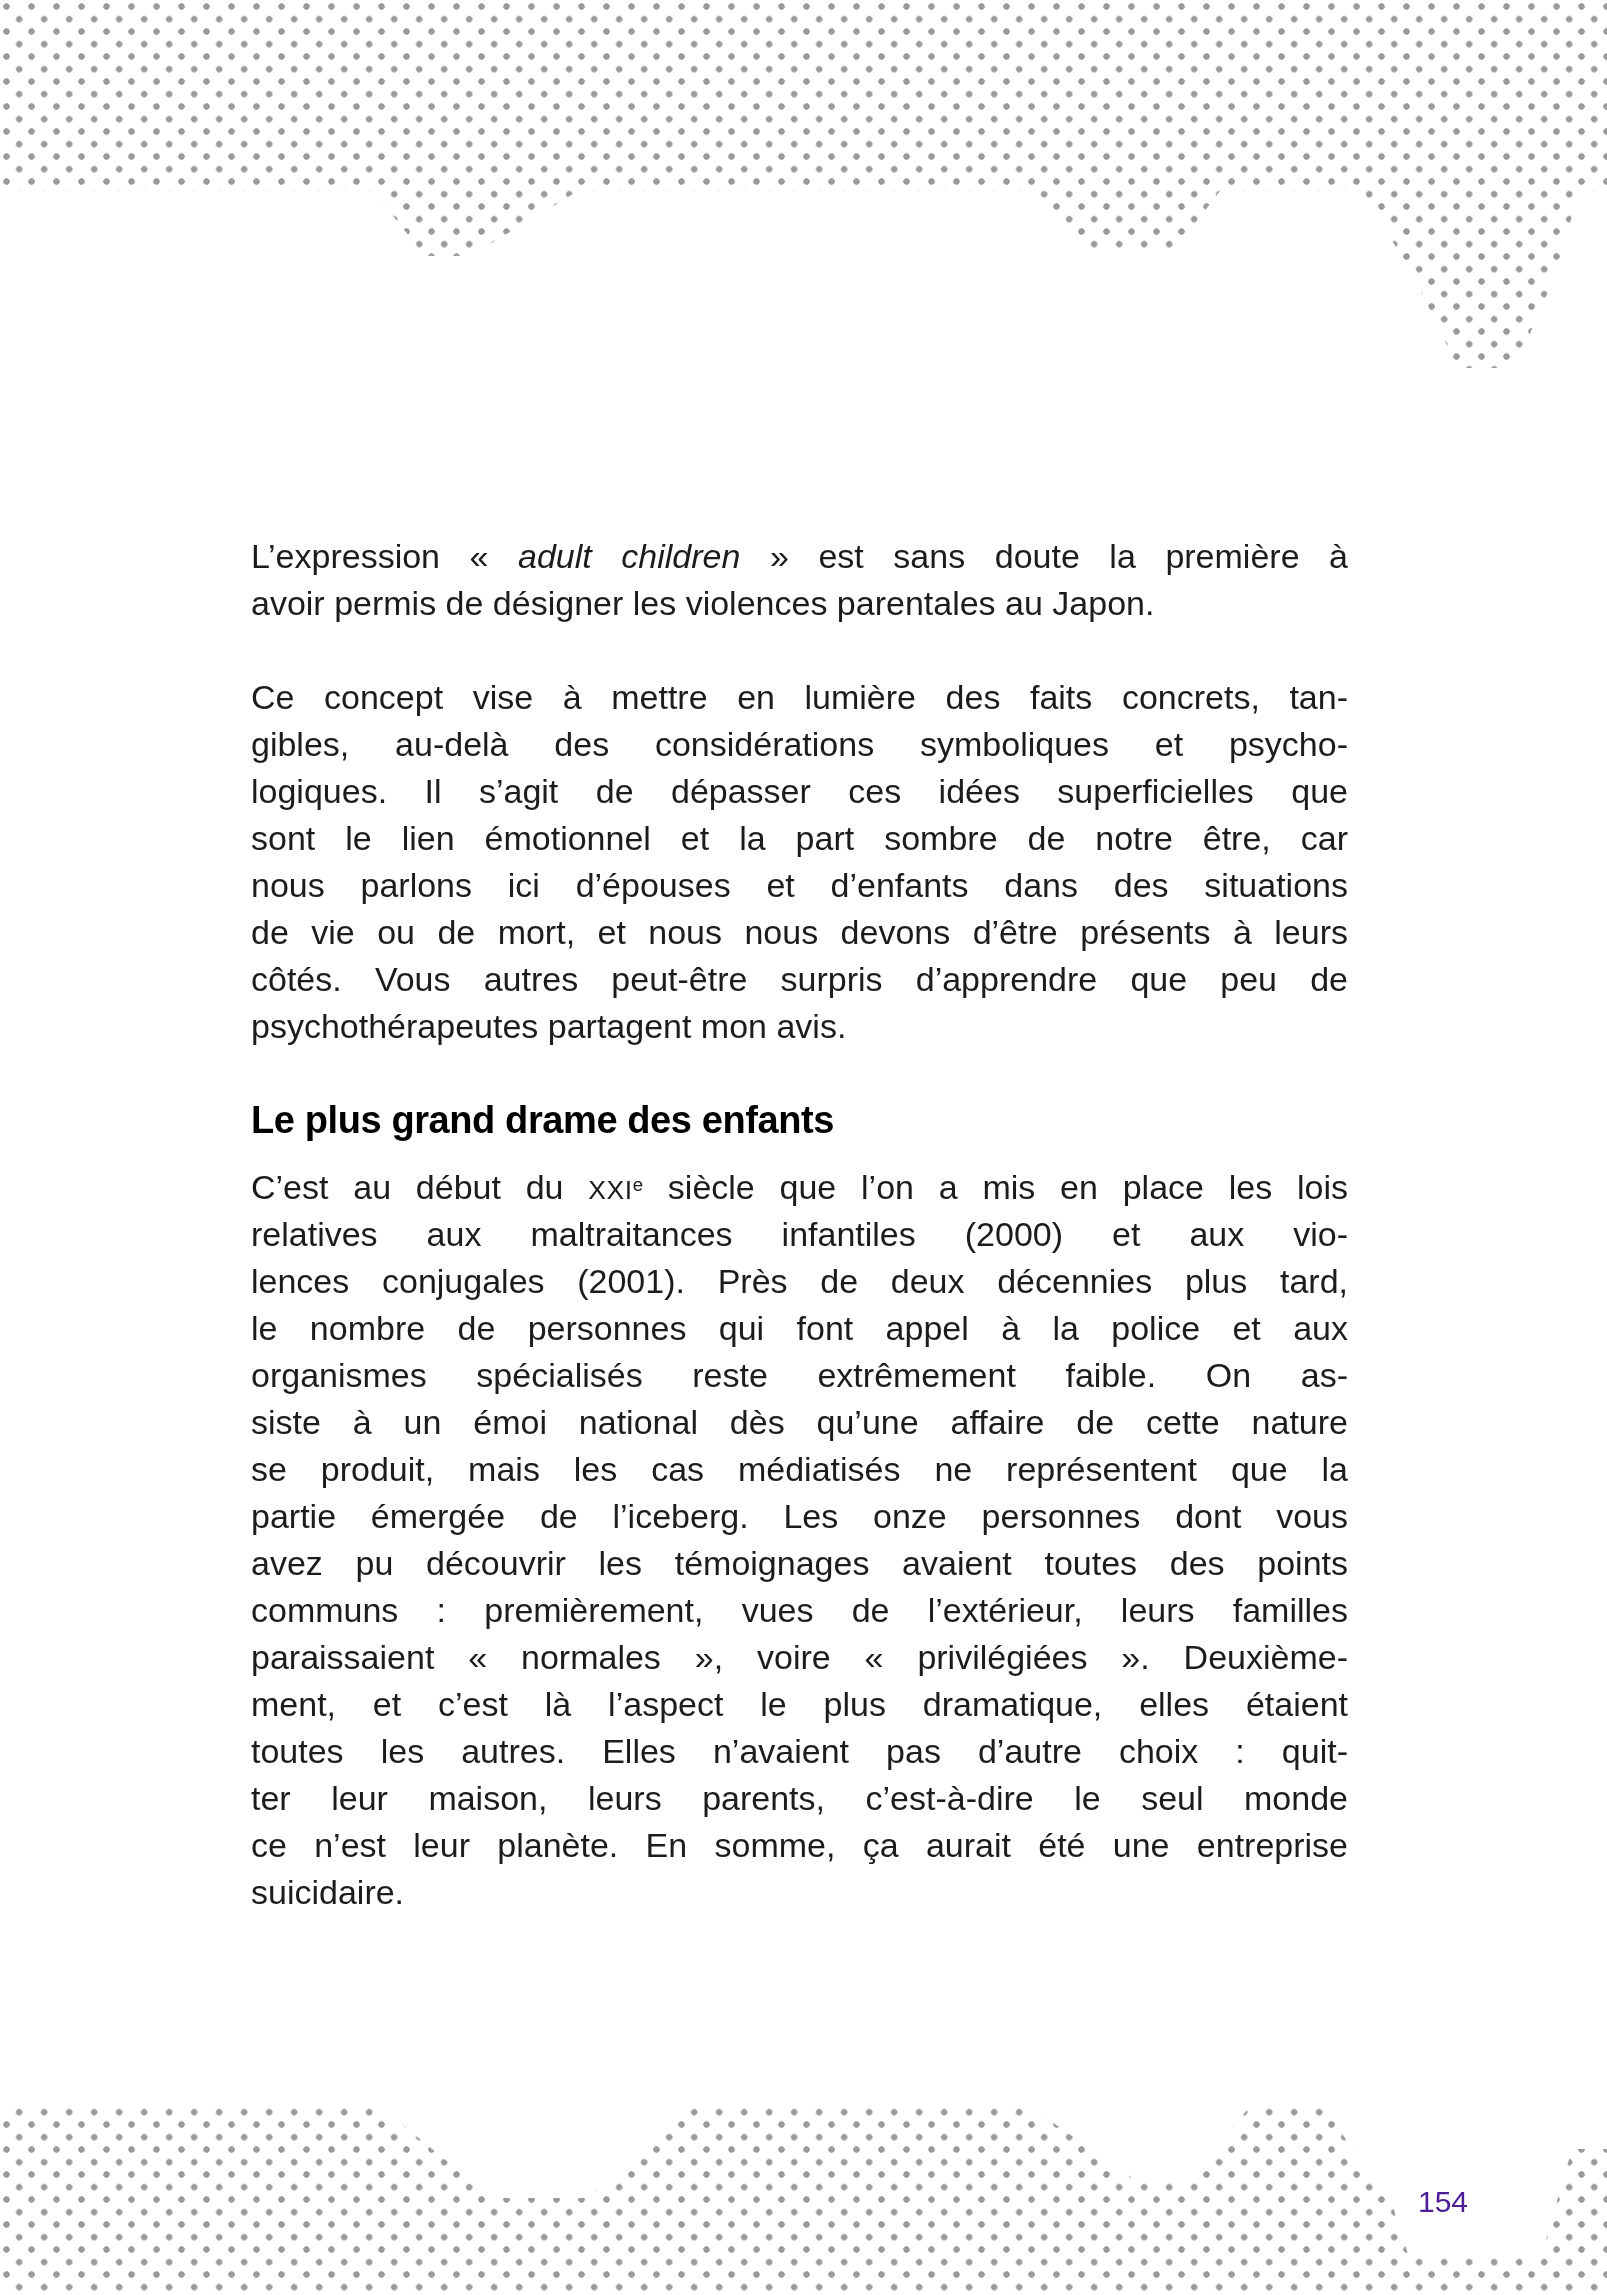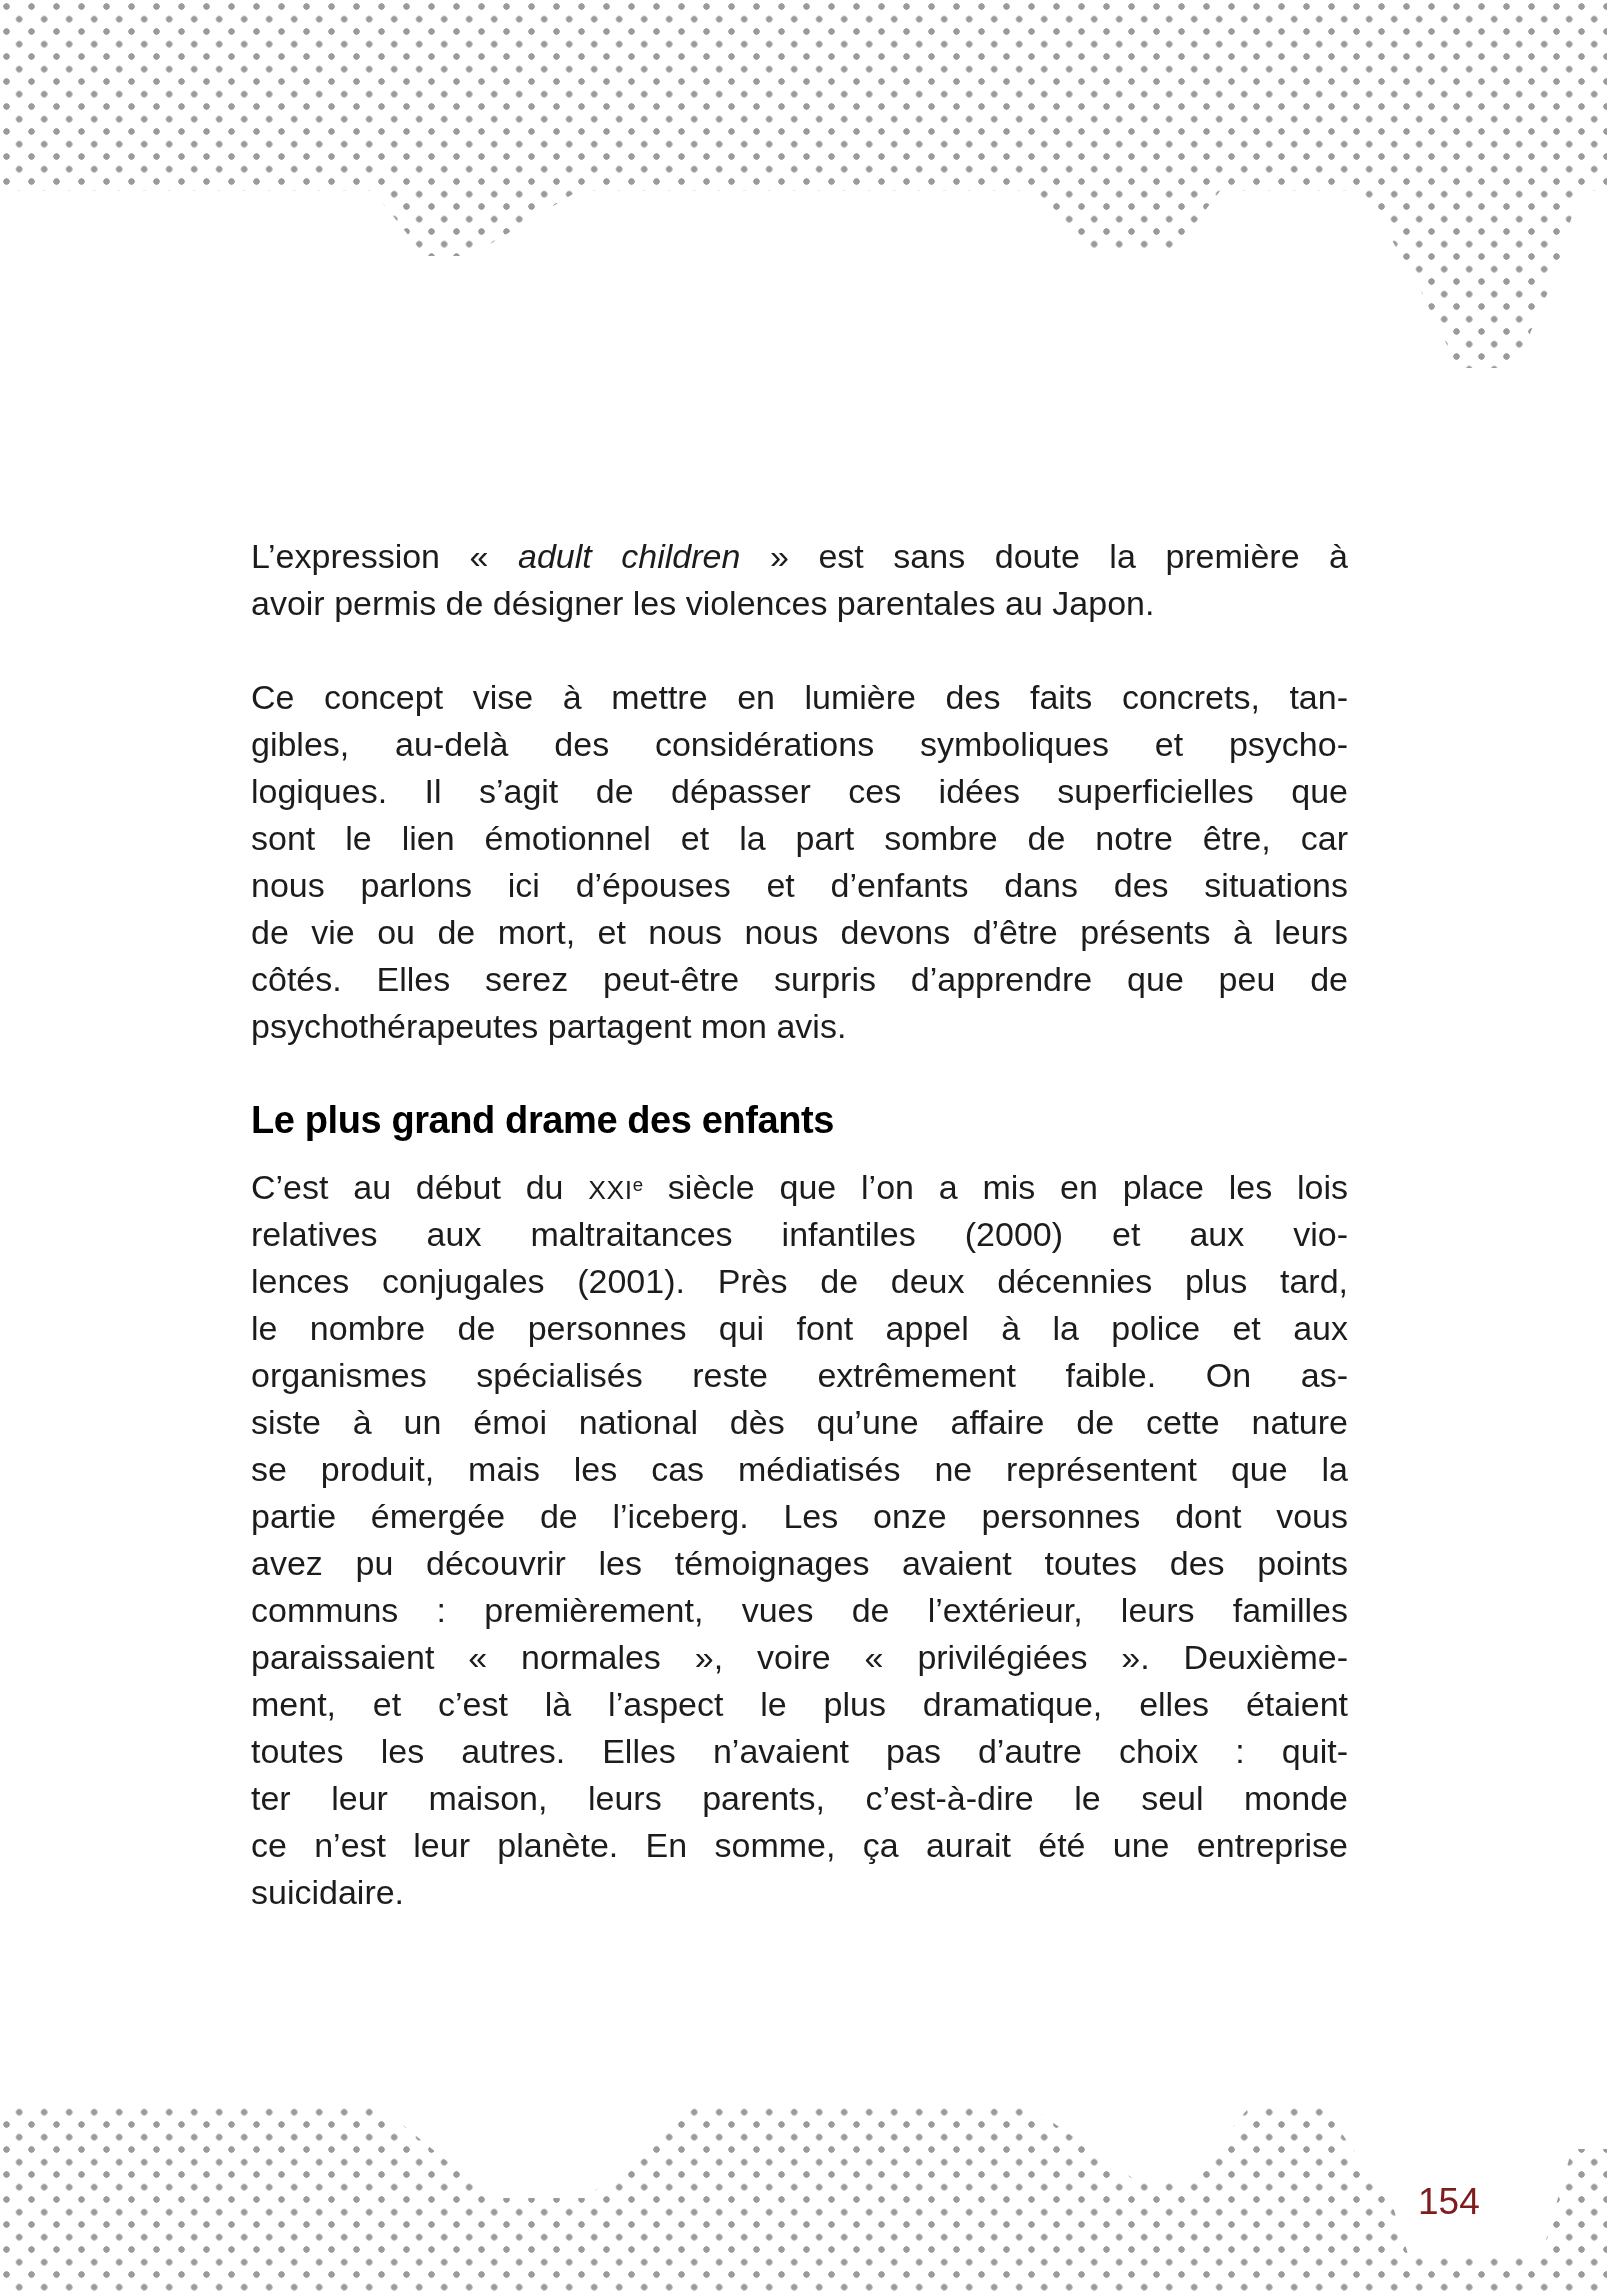--- a/index.html
+++ b/index.html
@@ -78,43 +78,43 @@
     margin: 0 0 20px 0;
   }
   em { font-style: italic; }
   .sc { font-size: 0.78em; letter-spacing: 0.02em; }
   sup { font-size: 0.55em; vertical-align: 0.45em; line-height: 0; }
   .page-number {
     position: absolute;
     left: 1418px;
     top: 2185px;
     width: 100px;
-    font-size: 37px;
+    font-size: 30px;
     line-height: 33px;
-    color: #7f1d1d;
+    color: #4c1d95;
   }
 </style>
 </head>
 <body>
 
 <div class="dots top"></div>
 
 <div class="content" id="content">
     <div class="para">
       <div class="line">L’expression « <em>adult children</em> » est sans doute la première à</div>
       <div class="line last">avoir permis de désigner les violences parentales au Japon.</div>
     </div>
     <div class="para">
       <div class="line">Ce concept vise à mettre en lumière des faits concrets, tan-</div>
       <div class="line">gibles, au-delà des considérations symboliques et psycho-</div>
       <div class="line">logiques. Il s’agit de dépasser ces idées superficielles que</div>
       <div class="line">sont le lien émotionnel et la part sombre de notre être, car</div>
       <div class="line">nous parlons ici d’épouses et d’enfants dans des situations</div>
       <div class="line">de vie ou de mort, et nous nous devons d’être présents à leurs</div>
-      <div class="line">côtés. Elles serez peut-être surpris d’apprendre que peu de</div>
+      <div class="line">côtés. Vous autres peut-être surpris d’apprendre que peu de</div>
       <div class="line last">psychothérapeutes partagent mon avis.</div>
     </div>
     <h2 class="heading">Le plus grand drame des enfants</h2>
     <div class="para">
       <div class="line">C’est au début du <span class="sc">XXI</span><sup>e</sup> siècle que l’on a mis en place les lois</div>
       <div class="line">relatives aux maltraitances infantiles (2000) et aux vio-</div>
       <div class="line">lences conjugales (2001). Près de deux décennies plus tard,</div>
       <div class="line">le nombre de personnes qui font appel à la police et aux</div>
       <div class="line">organismes spécialisés reste extrêmement faible. On as-</div>
       <div class="line">siste à un émoi national dès qu’une affaire de cette nature</div>

